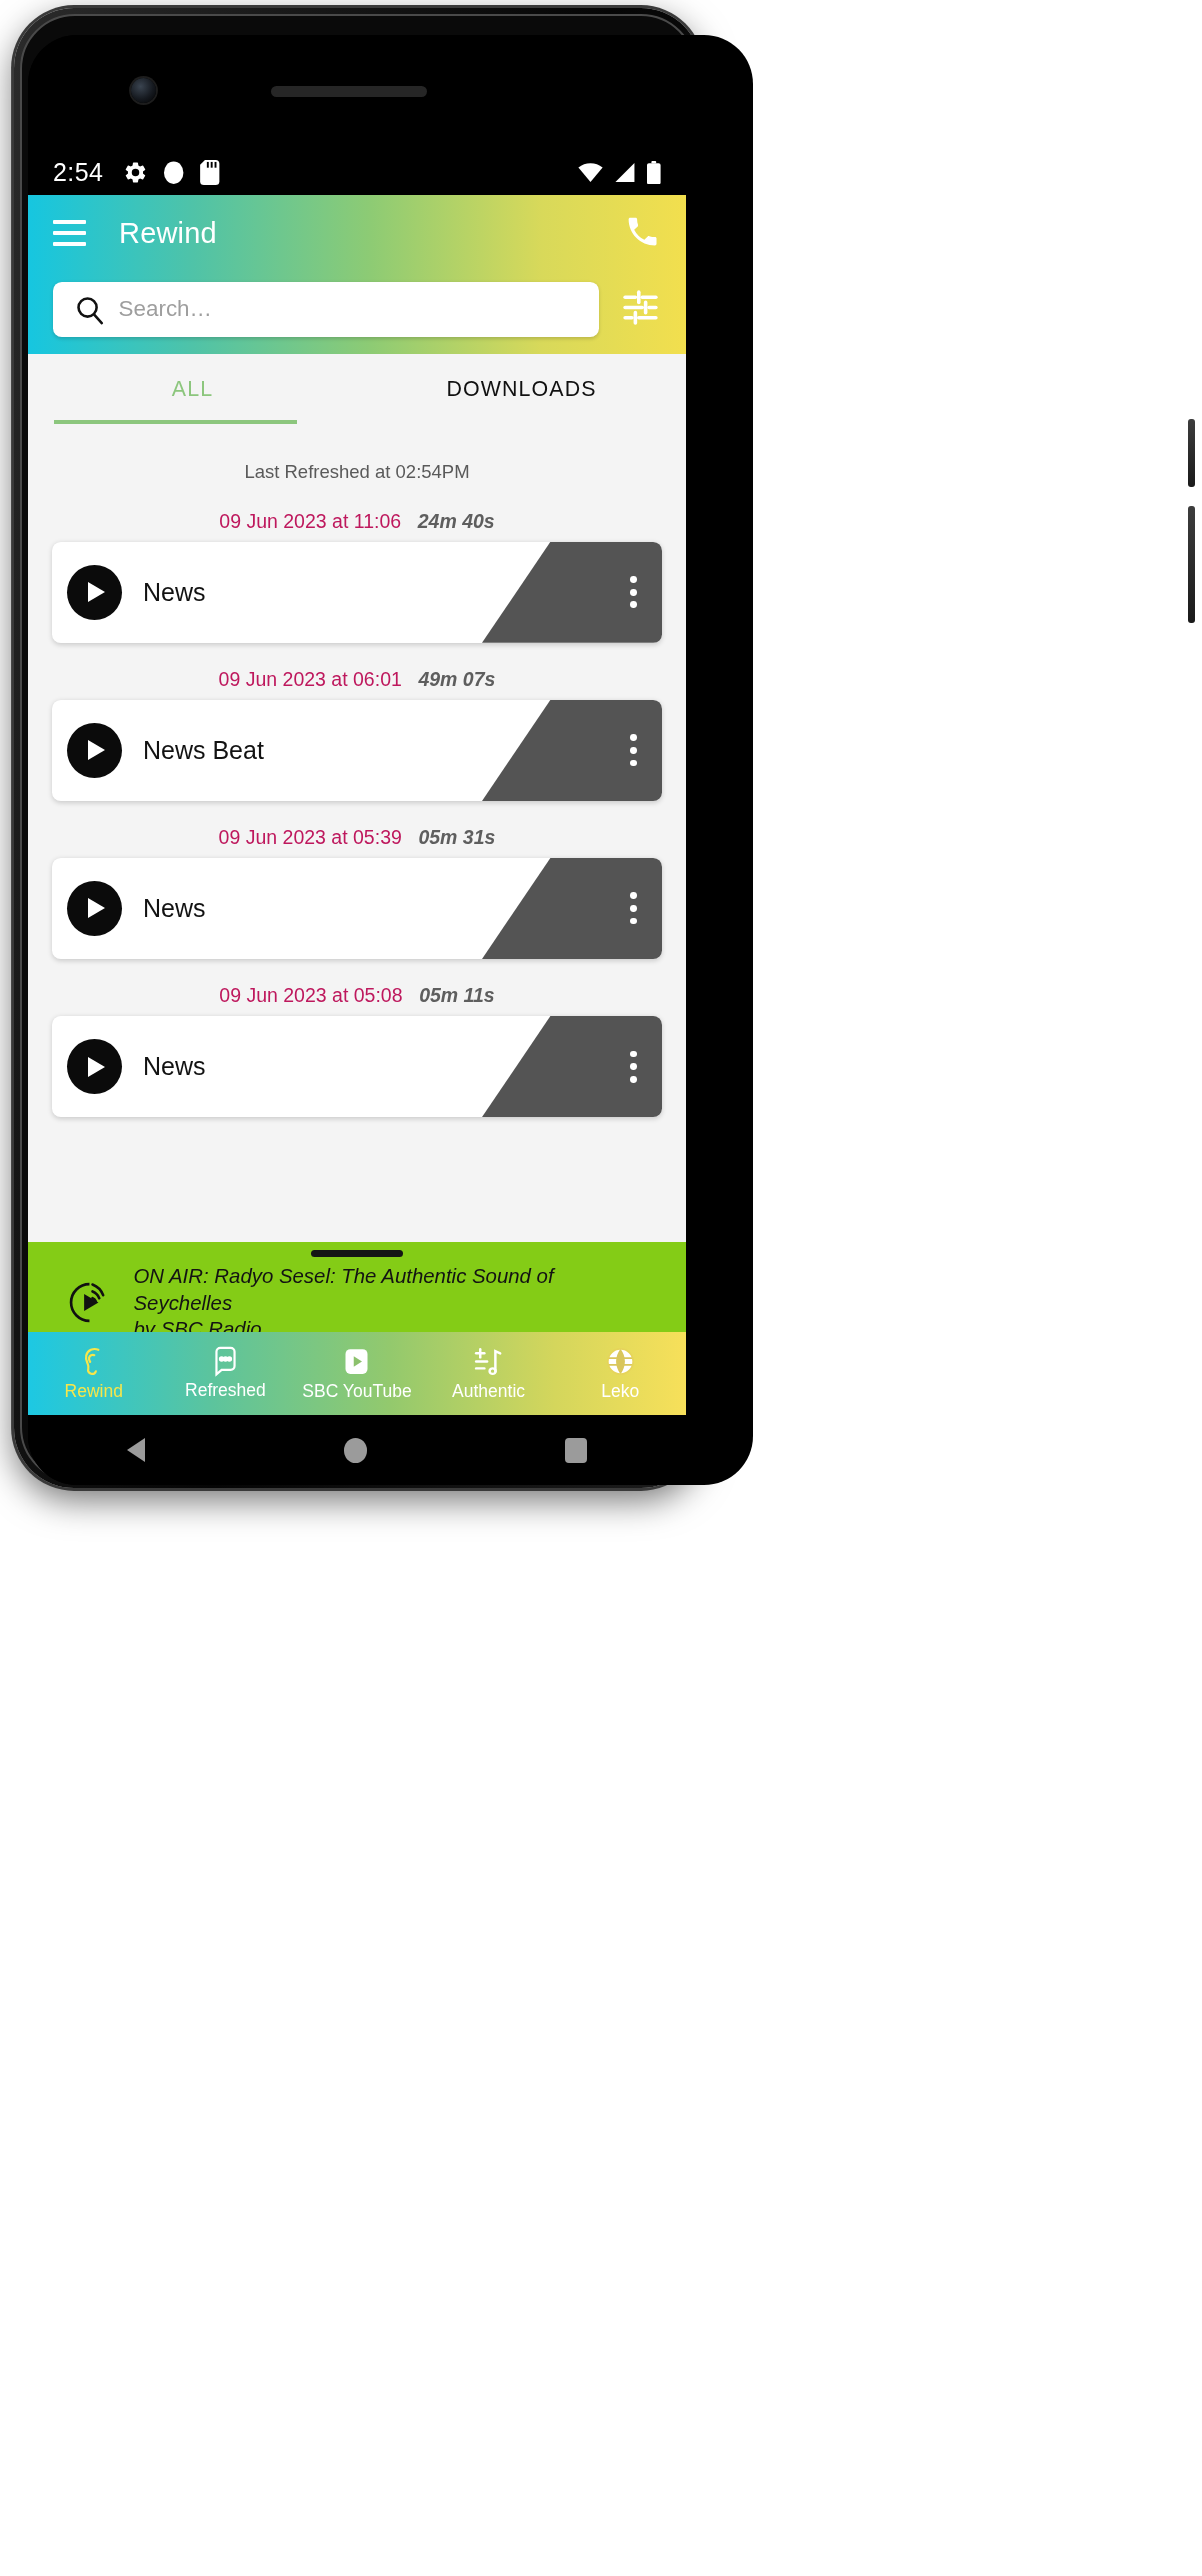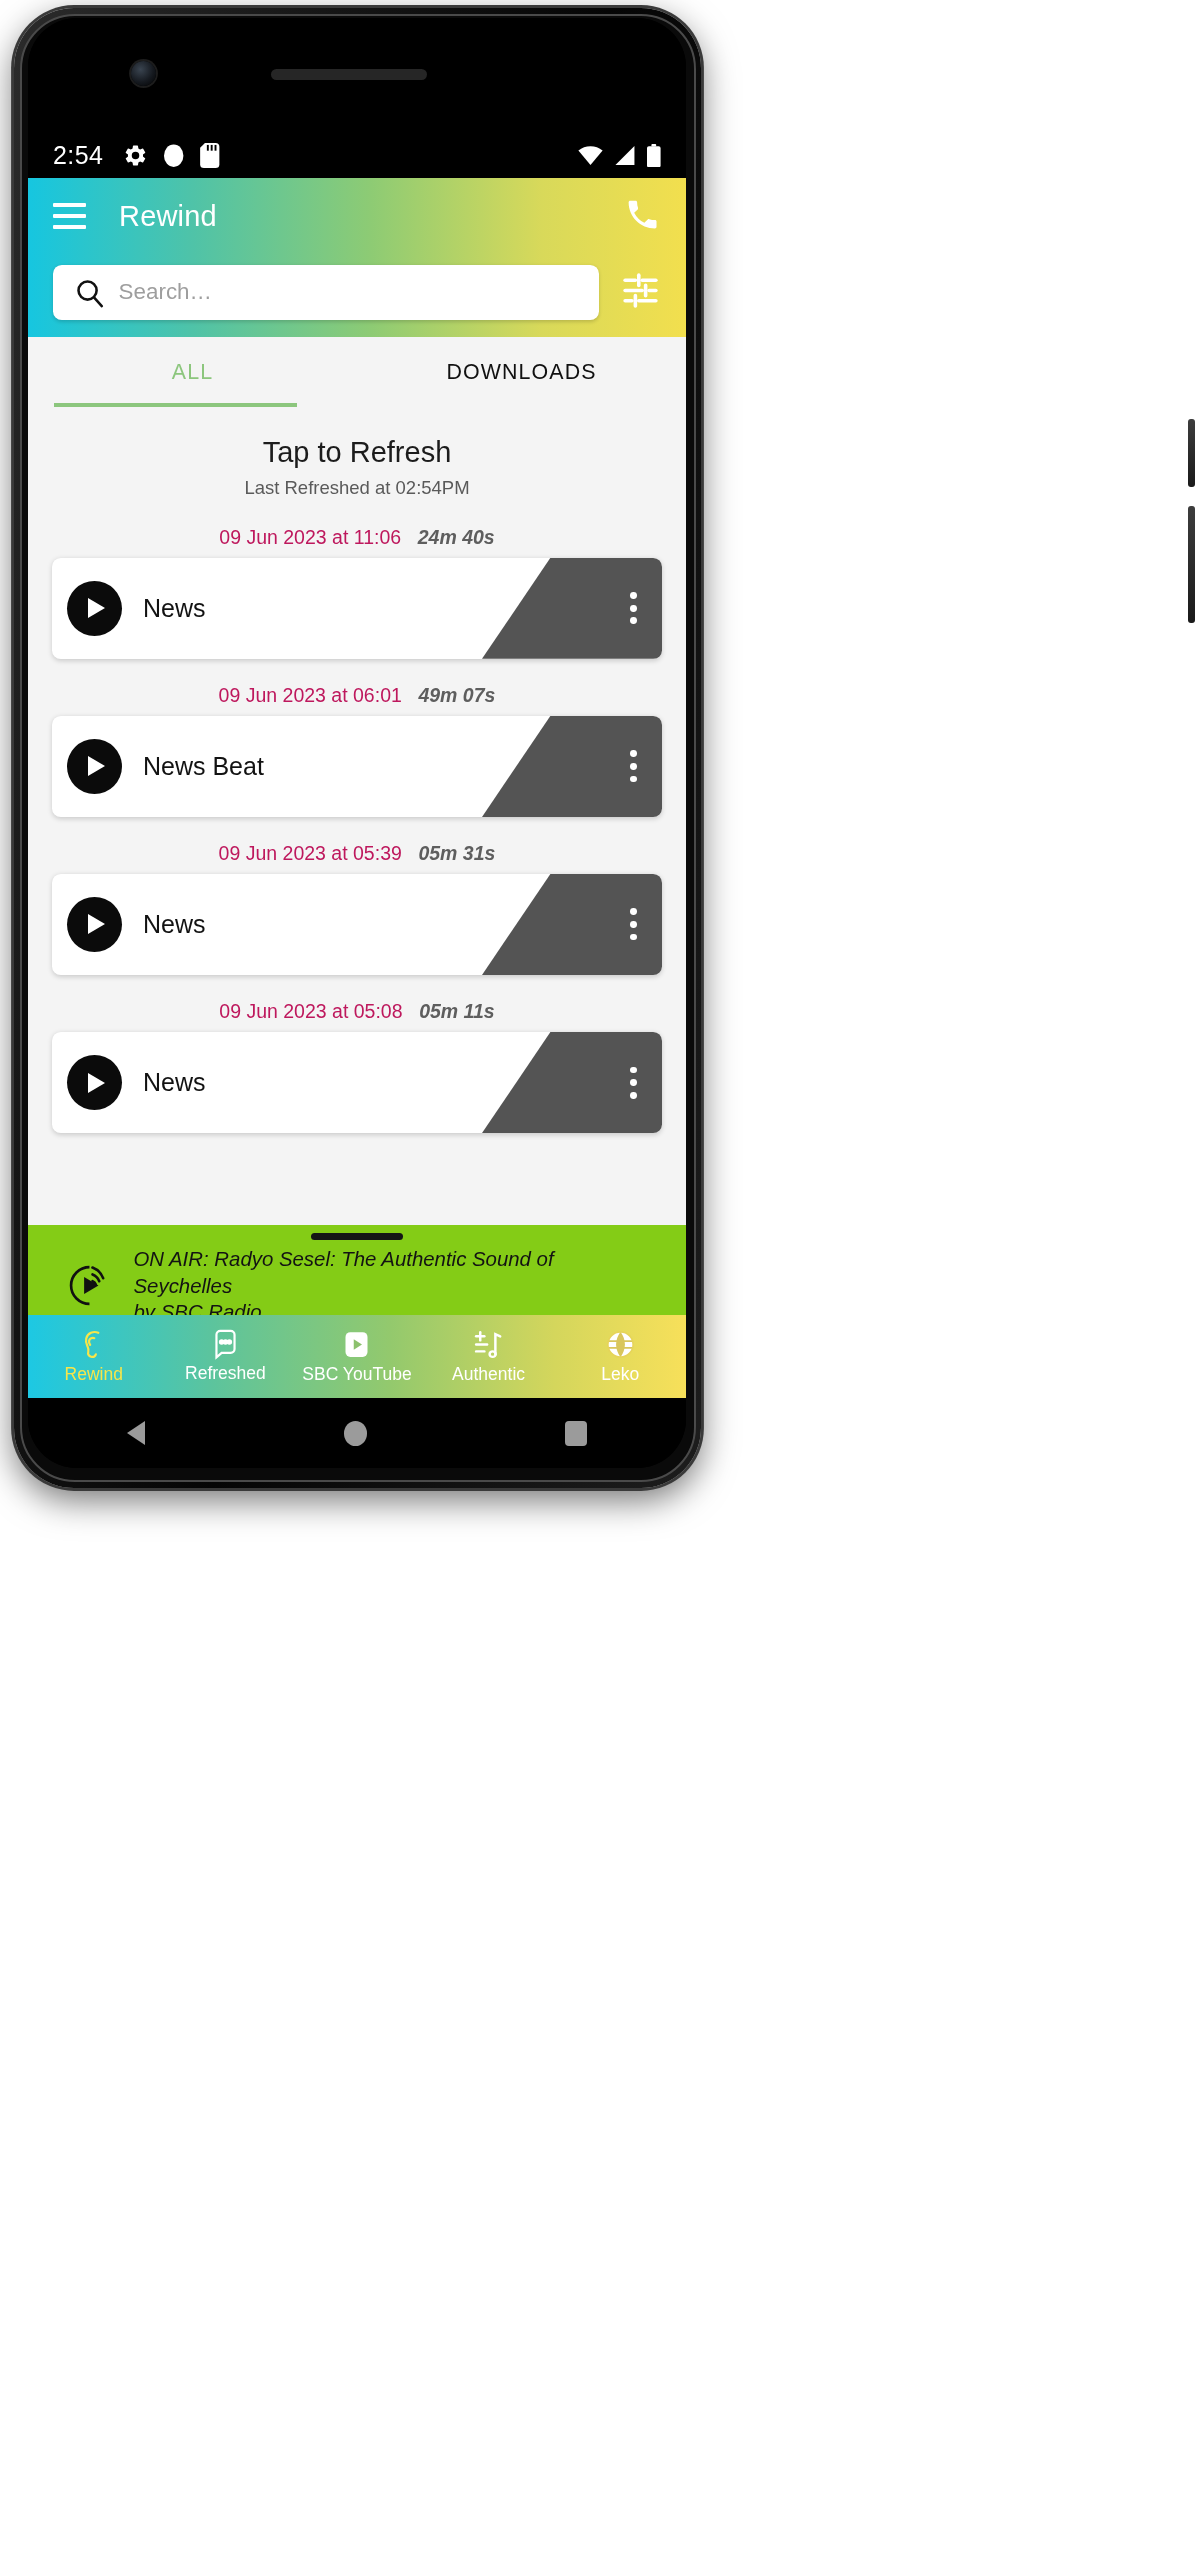--- a/index.html
+++ b/index.html
@@ -27,22 +27,22 @@
   .phone-rim {
     position: absolute;
     left: 19.5px; top: 13.6px;
     width: 676px; height: 1468px;
     border-radius: 55px;
     border: 2.9px solid #4a4a4a;
     background: #0a0a0a;
   }
   .phone-screen {
     position: absolute;
-    left: 28px; top: 18px;
-    width: 658px; height: 1450px;
+    left: 28px; top: 35px;
+    width: 725px; height: 1450px;
     border-radius: 49px;
     background: #000000;
     overflow: hidden;
   }
   .side-btn {
     position: absolute;
     right: 6.8px;
     width: 6.8px;
     background: linear-gradient(180deg,#3d3d3d,#1a1a1a);
     border-radius: 2.9px;
@@ -333,21 +333,20 @@
 
     <div class="content">
 
       <div class="tabs">
         <div class="tab active">ALL</div>
         <div class="tab inactive">DOWNLOADS</div>
         <div class="tab-underline"></div>
       </div>
 
       <div class="refresh-block">
-        <div class="refresh-title">Tap to Refresh</div>
         <div class="refresh-sub">Last Refreshed at  02:54PM</div>
       </div>
 
       <div class="list">
 
         <div>
           <div class="meta-row">
             <span class="meta-date">09 Jun 2023 at 11:06</span>
             <span class="meta-dur">24m 40s</span>
           </div>

